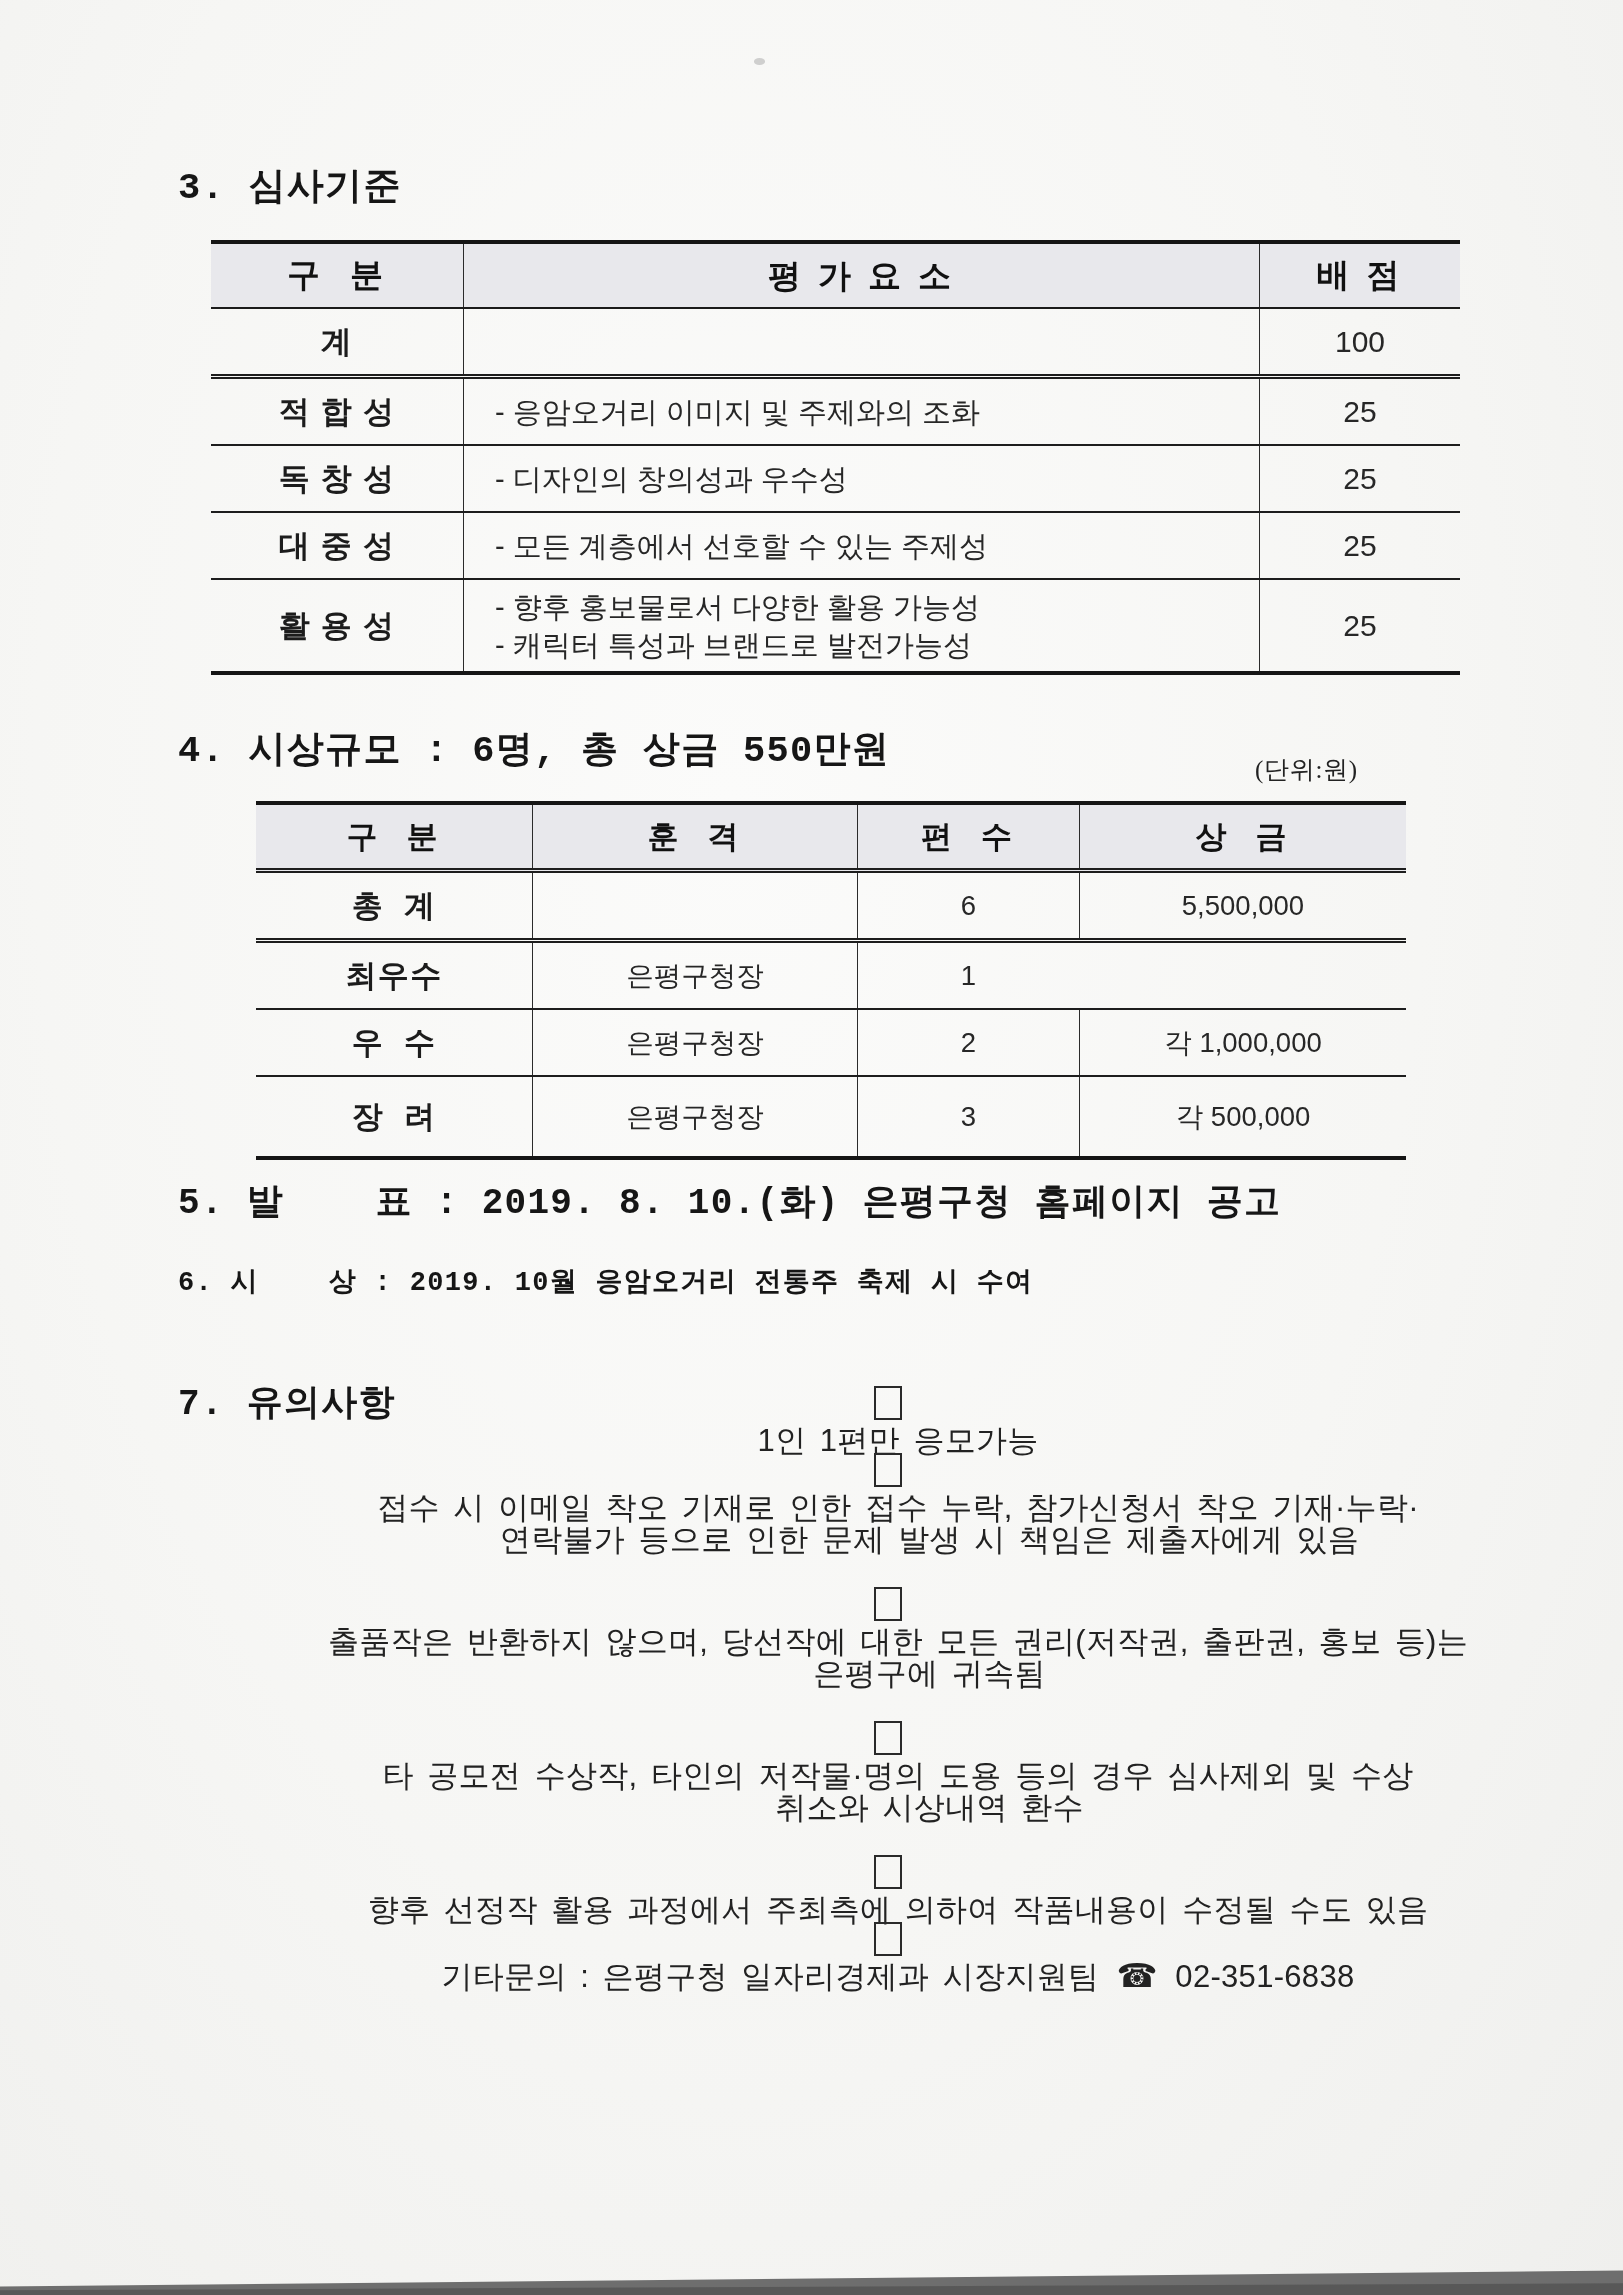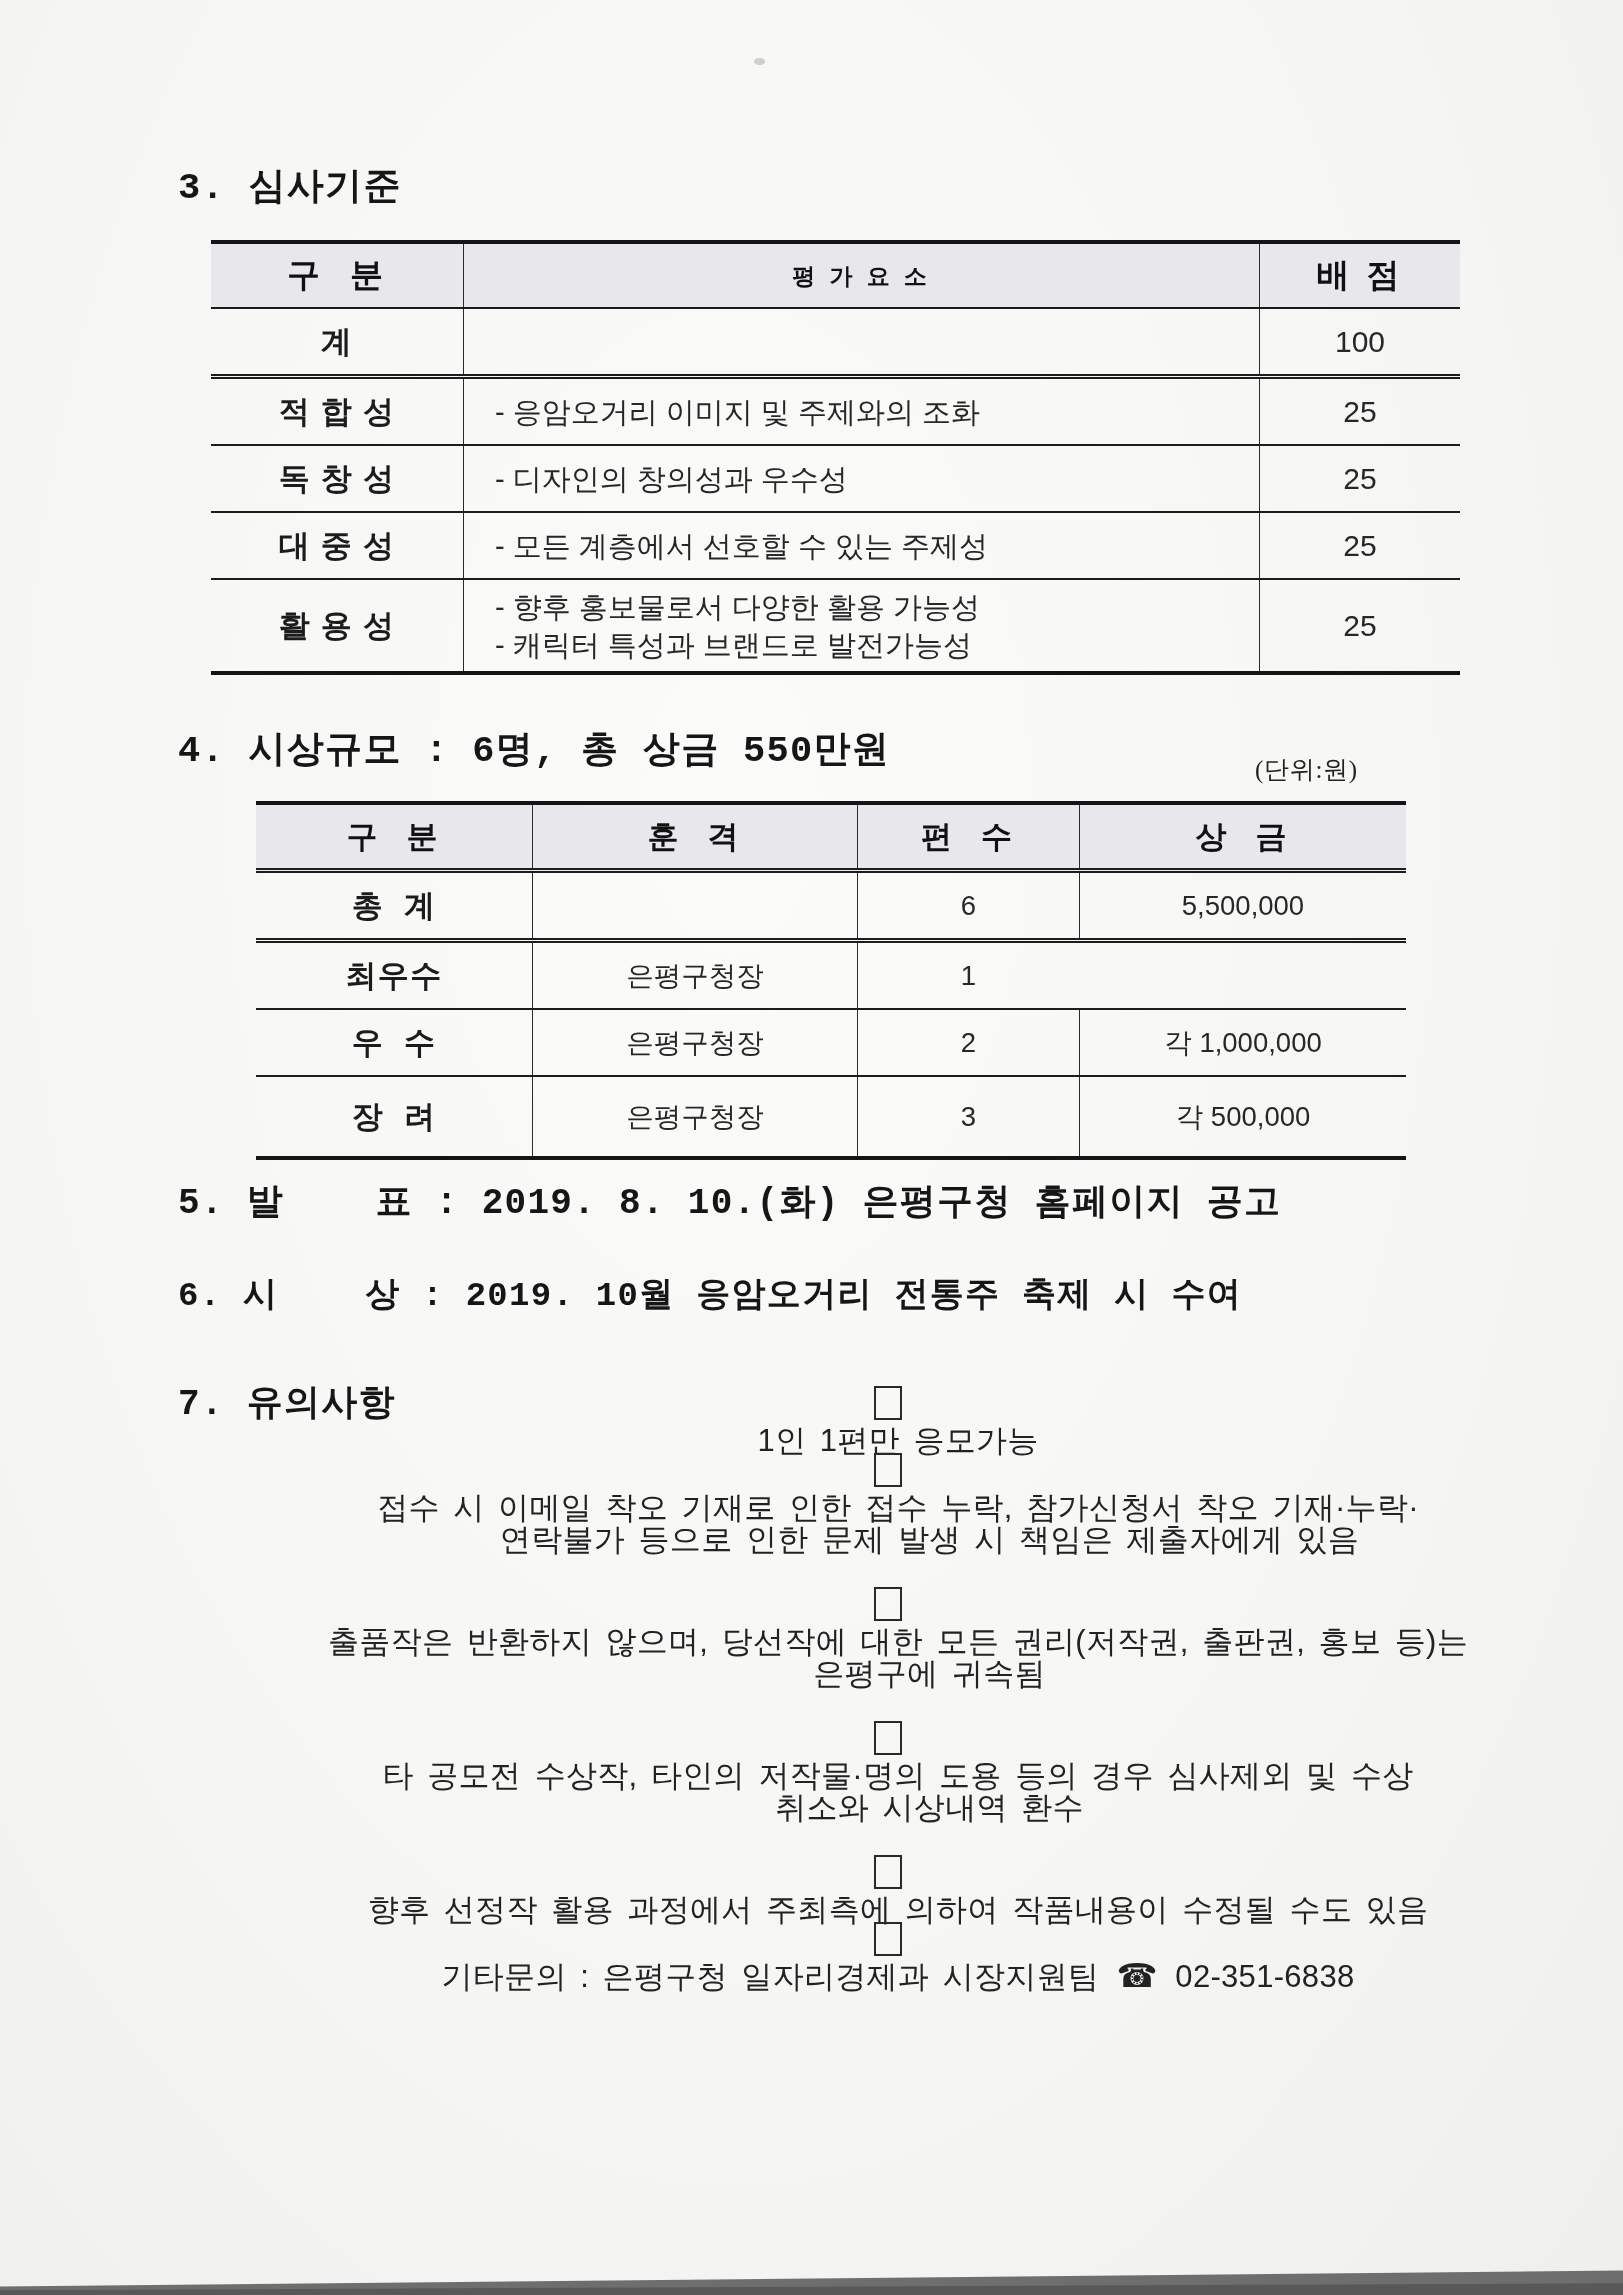--- a/index.html
+++ b/index.html
@@ -50,21 +50,21 @@
   .t1-row.mid{border-bottom:2px solid #1d1d1d;}
   .t1-row.h100{height:65px;}
   .t1-row.h140{height:91px;}
   .t1 .c1{display:flex;align-items:center;justify-content:center;
     font-weight:700;font-size:31px;white-space:pre;letter-spacing:1.3px;}
   .t1 .c2{display:flex;flex-direction:column;justify-content:center;
     padding-left:31px;font-size:29px;line-height:38px;white-space:pre;
     border-left:1.3px solid #2b2b2b;border-right:1.3px solid #2b2b2b;color:#272727;}
   .t1 .c3{display:flex;align-items:center;justify-content:center;font-size:30px;color:#272727;}
   .t1-row.head .c1,.t1-row.head .c3{font-size:33px;font-weight:700;letter-spacing:3.9px;color:#111;}
-  .t1-row.head .c2{font-size:23px;font-weight:700;letter-spacing:3.9px;color:#111;
+  .t1-row.head .c2{font-size:33px;font-weight:700;letter-spacing:3.9px;color:#111;
     align-items:center;flex-direction:row;justify-content:center;padding-left:0;}
 
   
   .t2{
     position:absolute;left:256px;top:801px;width:1150px;
     border-top:4.6px solid #151515;border-bottom:4.6px solid #151515;
   }
   .t2-row{display:grid;grid-template-columns:276px 325px 222px 327px;}
   .t2-row > div{display:flex;align-items:center;justify-content:center;}
   .t2-row.head{height:63px;background:#e8e8ec;border-bottom:5.9px double #1d1d1d;}
@@ -161,21 +161,21 @@
       <div class="t2-row h96">
         <div class="c1">장  려</div>
         <div class="c2">은평구청장</div>
         <div class="c3">3</div>
         <div class="c4">각 500,000</div>
       </div>
     </div>
 
   <div class="heading" style="top:1177px;font-size:36px;">5. 발    표 : 2019. 8. 10.(화) 은평구청 홈페이지 공고</div>
 
-  <div class="heading" style="top:1263px;font-size:34px;margin-top:8px;">6. 시    상 : 2019. 10월 응암오거리 전통주 축제 시 수여</div>
+  <div class="heading" style="top:1263px;font-size:27px;">6. 시    상 : 2019. 10월 응암오거리 전통주 축제 시 수여</div>
 
   <div class="heading" style="top:1342px;font-size:36px;margin-top:36px;">7. 유의사항</div>
 
   <div class="notes">
 
   <div class="note-line"><span class="box"></span><span>1인 1편만 응모가능</span></div>
       <div class="note-line"><span class="box"></span><span>접수 시 이메일 착오 기재로 인한 접수 누락, 참가신청서 착오 기재·누락·</span></div>
       <div class="note-line cont"><span>연락불가 등으로 인한 문제 발생 시 책임은 제출자에게 있음</span></div>
       <div class="note-line"><span class="box"></span><span>출품작은 반환하지 않으며, 당선작에 대한 모든 권리(저작권, 출판권, 홍보 등)는</span></div>
       <div class="note-line cont"><span>은평구에 귀속됨</span></div>

